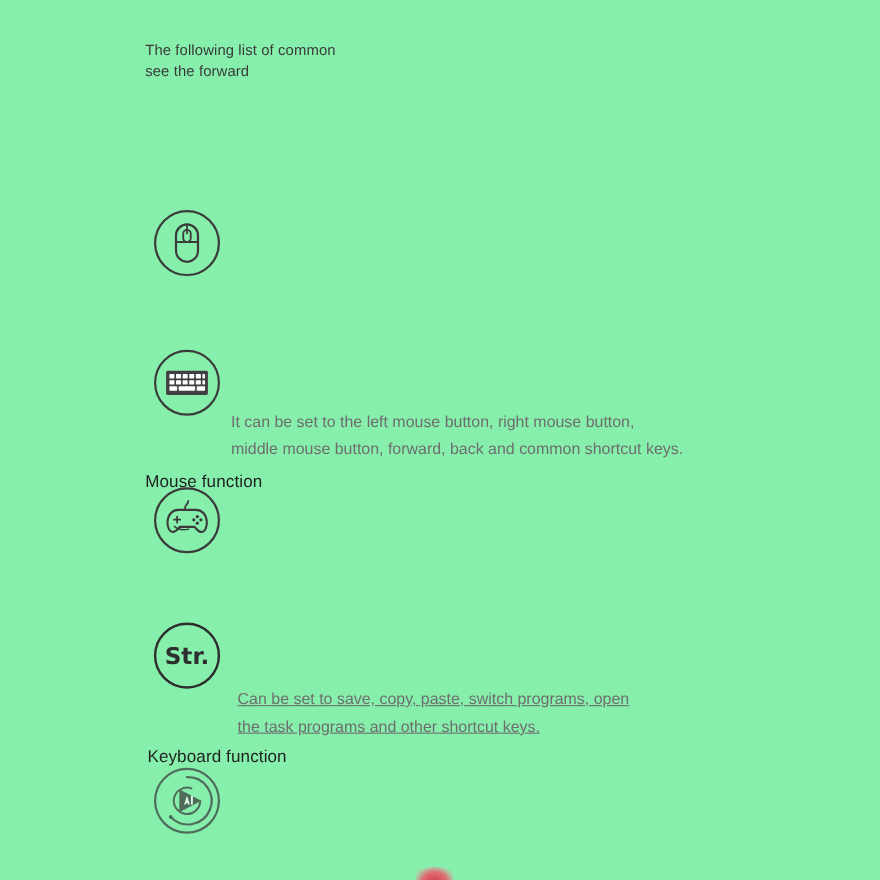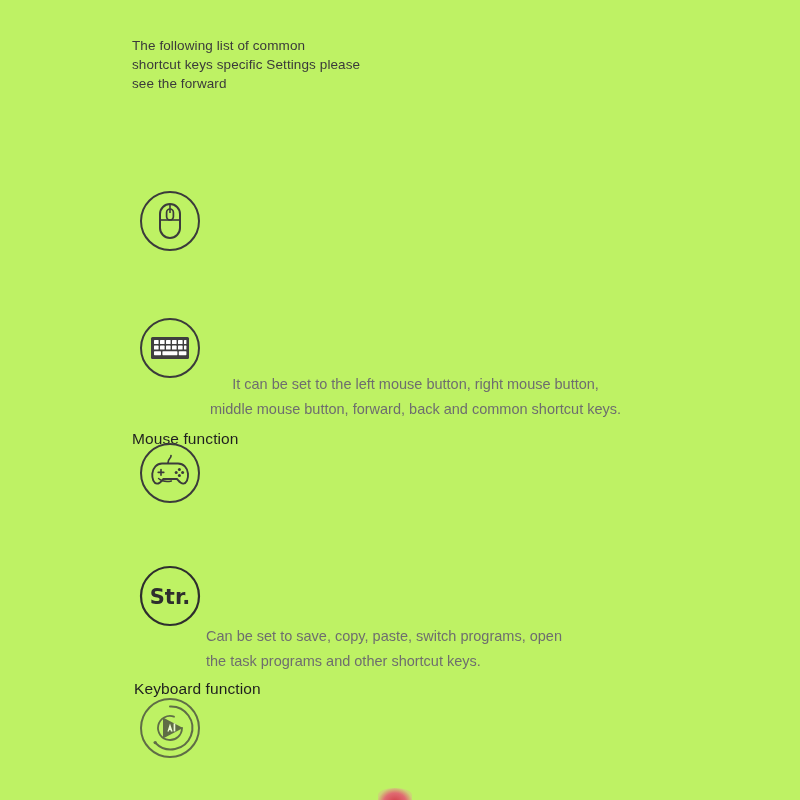--- a/index.html
+++ b/index.html
@@ -12,21 +12,21 @@
     background: #ffffff;
     font-family: "Liberation Sans", "DejaVu Sans", sans-serif;
     overflow: hidden;
     position: relative;
   }
 
   #page {
     position: relative;
     width: 800px;
     height: 800px;
-    background: #bef264;
+    background: #86efac;
   }
 
   
   .intro {
     position: absolute;
     left: 132px;
     top: 36px;
     width: 260px;
     font-size: 13.5px;
     line-height: 19px;
@@ -65,25 +65,25 @@
   .label {
     position: absolute;
     font-size: 15.5px;
     color: #1f1f1f;
     white-space: nowrap;
     letter-spacing: 0.1px;
   }
 
   
   #row-mouse      { top: 176px; }
-  #row-mouse .desc      { left: 210px; top: 196px; text-align: center; }
+  #row-mouse .desc      { left: 210px; top: 196px; }
   #row-mouse .label     { left: 132px; top: 254px; }
 
   #row-keyboard   { top: 303px; }
-  #row-keyboard .desc   { left: 206px; top: 321px; }
+  #row-keyboard .desc   { left: 216px; top: 321px; text-decoration: underline; }
   #row-keyboard .label  { left: 134px; top: 377px; }
 
   #row-game       { top: 428px; }
 
   #row-string     { top: 551px; }
 
   #row-multimedia { top: 683px; }
 
   
   .str-text {
@@ -107,21 +107,20 @@
     border-radius: 50% 50% 0 0;
   }
 </style>
 </head>
 <body>
 
 <div id="page">
 
   <div class="intro">
     <div>The following list of common</div>
-    <div>shortcut keys specific Settings please</div>
     <div>see the forward</div>
   </div>
 
   <div class="feature" id="row-mouse">
     <div class="icon-wrap">
       <svg viewBox="0 0 64 64">
         <circle cx="32" cy="32" r="29" fill="none" stroke="#3b3b3b" stroke-width="2"></circle>
         <rect x="22" y="15" width="20" height="34" rx="10" ry="10" fill="none" stroke="#3b3b3b" stroke-width="2"></rect>
         <line x1="22" y1="31" x2="42" y2="31" stroke="#3b3b3b" stroke-width="1.6"></line>
         <line x1="32" y1="15" x2="32" y2="24" stroke="#3b3b3b" stroke-width="1.6"></line>

